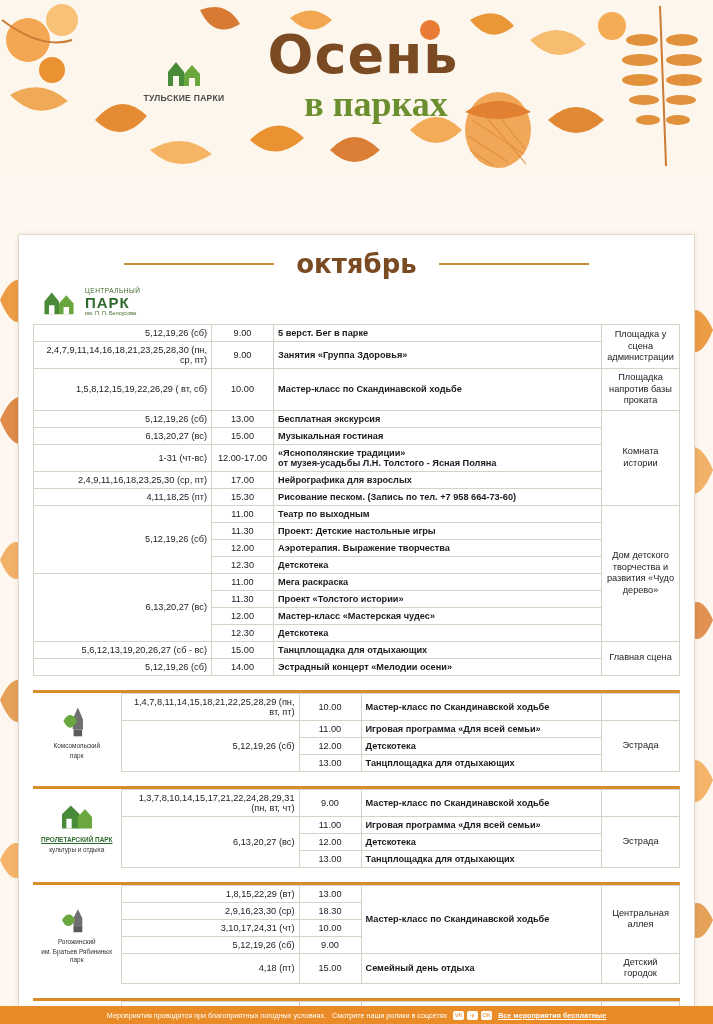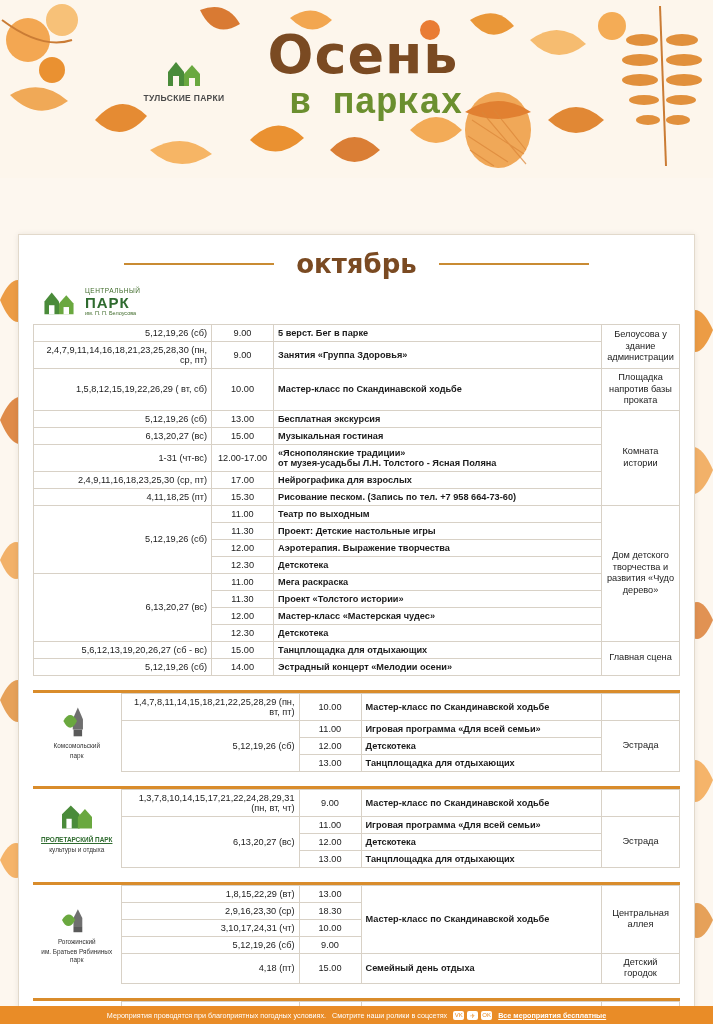--- a/index.html
+++ b/index.html
@@ -28,21 +28,21 @@
     position:absolute; left:13px; right:0; top:28px;
     text-align:center;
     z-index: 5;
   }
   .title-osen {
     font-family: "DejaVu Sans", sans-serif;
     font-size: 54px; font-weight: bold; color: #7a4a22;
     letter-spacing: 1px; line-height: 1;
   }
   .title-vparkah {
-    font-family: Liberation Mono, monospace;
+    font-family: Liberation Serif, serif;
     font-size: 36px; font-weight: bold; color: #6b8f2f;
     margin-top: 4px; line-height: 1; padding-left: 26px;
   }
   .logo-tula {
     position:absolute; left: 112px; top: 56px; width: 90px; text-align:center; z-index:6;margin-left:27px;
   }
   .logo-tula .lbl {
     font-size: 8.5px; font-weight: bold; color:#4a4a4a; line-height:1.25; margin-top:3px;
     letter-spacing:.3px;
   }
@@ -206,21 +206,21 @@
           <div class="t3">им. П. П. Белоусова</div>
         </div>
       </div>
 
       <table class="sched">
         <tbody>
             <tr>
           <td class="c-dates">5,12,19,26 (сб)</td>
           <td class="c-time">9.00</td>
           <td class="c-event">5 верст. Бег в парке</td>
-          <td class="c-place" rowspan="2">Белоусова у здание администрации</td>
+          <td class="c-place" rowspan="2">Площадка у сцена администрации</td>
         </tr>
         <tr>
           <td class="c-dates">2,4,7,9,11,14,16,18,21,23,25,28,30 (пн, ср, пт)</td>
           <td class="c-time">9.00</td>
           <td class="c-event">Занятия «Группа Здоровья»</td>
         </tr>
         <tr>
           <td class="c-dates">1,5,8,12,15,19,22,26,29 ( вт, сб)</td>
           <td class="c-time">10.00</td>
           <td class="c-event">Мастер-класс по Скандинавской ходьбе</td>

